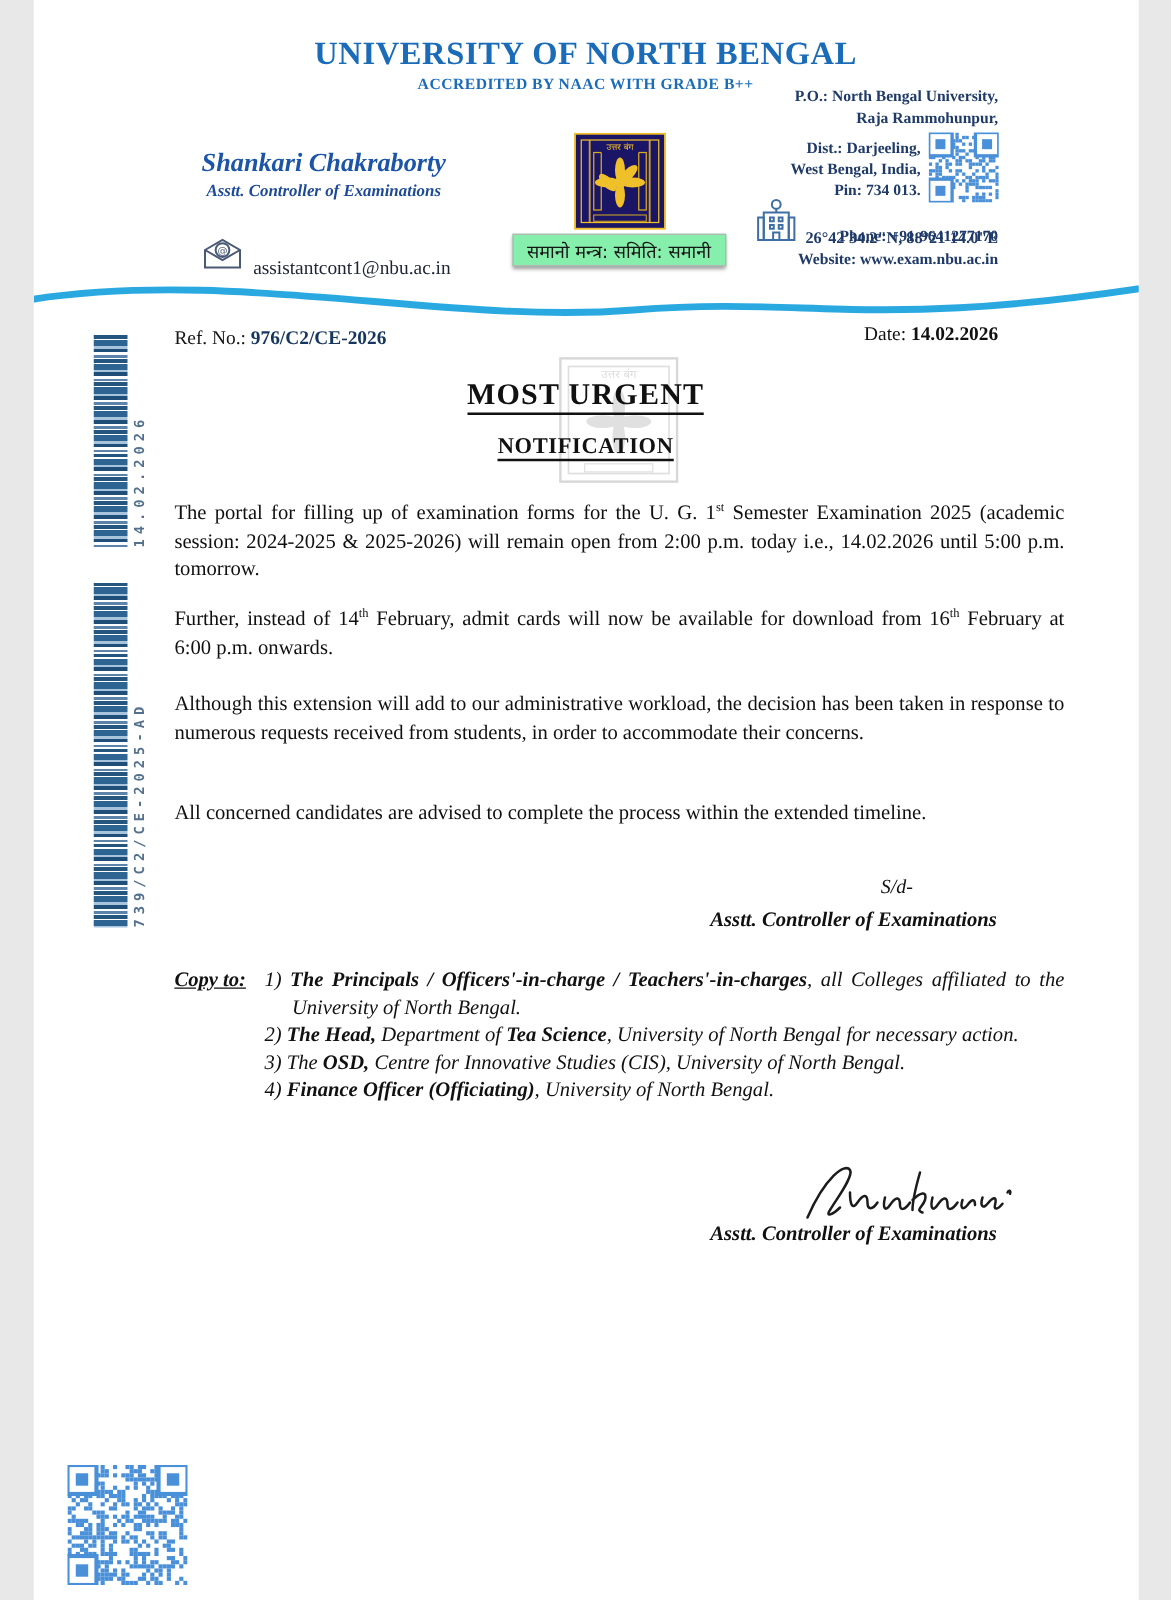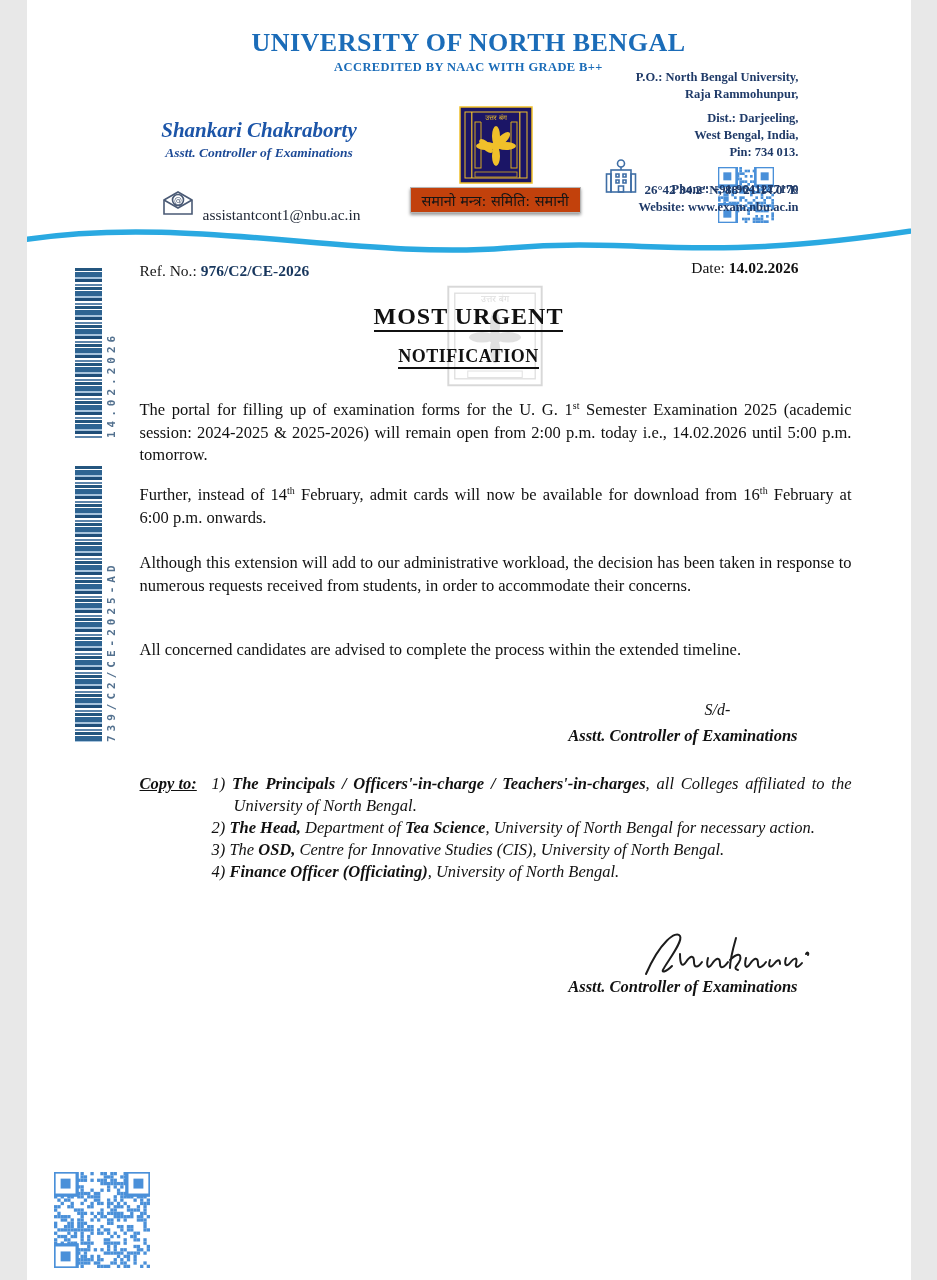--- a/index.html
+++ b/index.html
@@ -6,34 +6,34 @@
   .page{position:relative;width:884px;height:1280px;margin:0 auto;background:#ffffff;
         font-family:"Liberation Serif", serif;color:#111;overflow:hidden;}
   .abs{position:absolute;}
 
   
   .uni-title{left:0;right:0;top:28px;text-align:center;font-size:26px;font-weight:bold;
              color:#1b6cb8;letter-spacing:.5px;}
   .uni-sub{left:0;right:0;top:60px;text-align:center;font-size:12.5px;font-weight:bold;color:#1b6cb8;letter-spacing:.4px;}
 
   .addr{right:112px;top:69px;text-align:right;color:#1f3a68;font-weight:bold;font-size:12.5px;line-height:17px;}
-  .addr-qr-row{right:112px;top:106px;display:flex;align-items:center;gap:6px;flex-direction:column;}
+  .addr-qr-row{right:112px;top:106px;display:flex;align-items:flex-start;gap:6px;}
   .addr-qr-lines{text-align:right;color:#1f3a68;font-weight:bold;font-size:12.5px;line-height:17px;padding-top:4px;}
   .addr-coords{right:112px;top:158px;display:flex;align-items:flex-end;gap:6px;color:#1f3a68;font-weight:bold;font-size:13px;}
   .addr-tail{right:112px;top:181px;text-align:right;color:#1f3a68;font-weight:bold;font-size:12.5px;line-height:17.5px;}
 
   .officer{left:60px;top:118px;width:345px;text-align:center;color:#1c55a8;}
   .officer-name{font-size:21px;font-weight:bold;font-style:italic;}
   .officer-title{font-size:13.5px;font-weight:bold;font-style:italic;color:#1d4a96;margin-top:2px;}
 
   .email-row{left:135px;top:186px;display:flex;align-items:center;gap:9px;}
   .email-text{font-size:15.5px;color:#1d2433;margin-top:20px;}
 
   .logo{left:432px;top:106px;}
-  .motto-box{left:383px;top:187px;background:#c2410c;border:1px solid #b5b5b5;
+  .motto-box{left:383px;top:187px;background:#86efac;border:1px solid #b5b5b5;
              box-shadow:0 2px 3px rgba(0,0,0,.4);padding:2px 11px;font-size:14.5px;color:#151515;
              font-family:"DejaVu Sans", sans-serif;}
 
   .wave{left:0;top:212px;}
 
   
   .ref-line{left:113px;top:262px;font-size:15.5px;color:#151515;}
   .ref-no{font-weight:bold;color:#17365d;}
   .date-line{right:112px;top:259px;font-size:15.5px;color:#111;}
   .date-val{font-weight:bold;}

